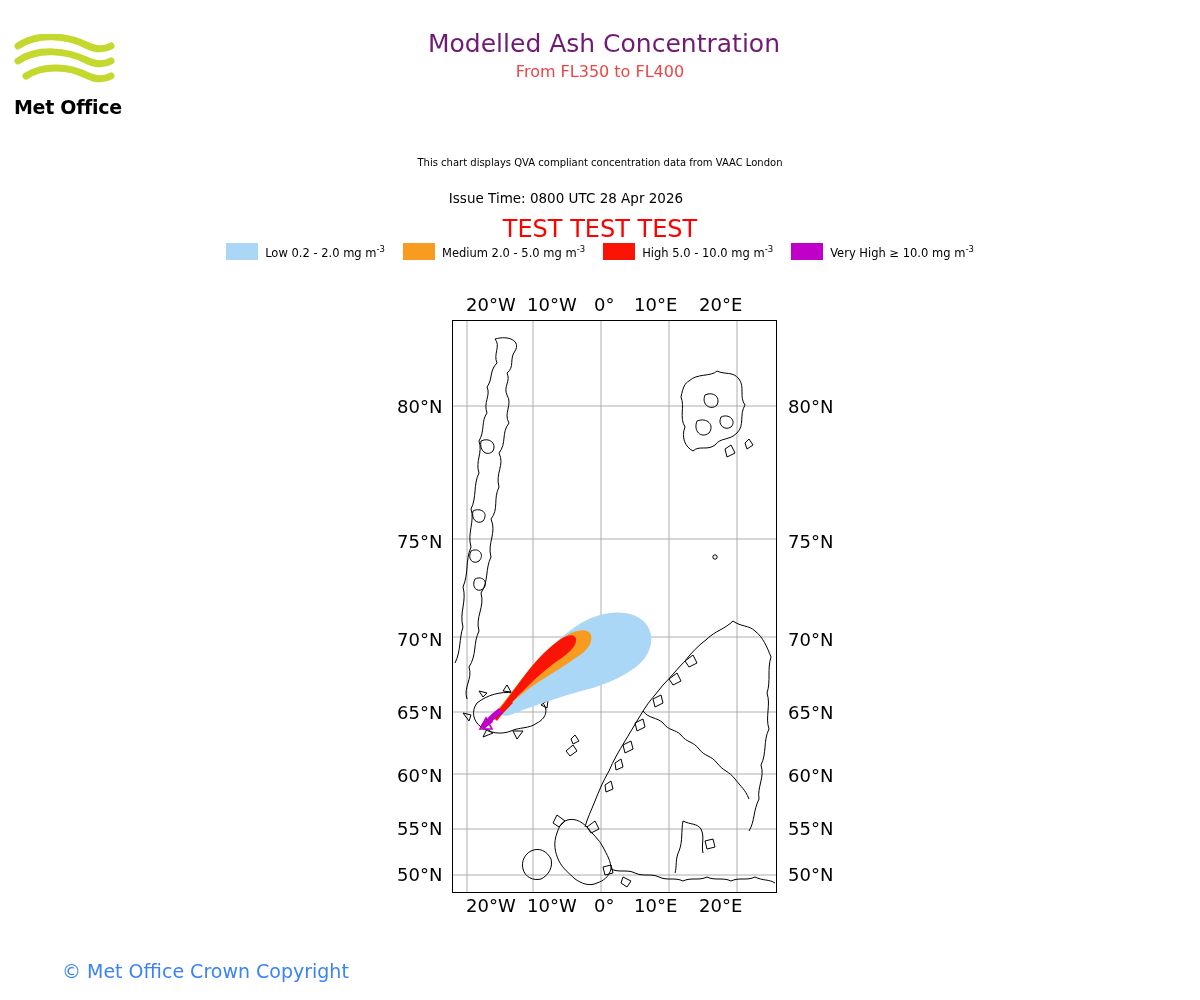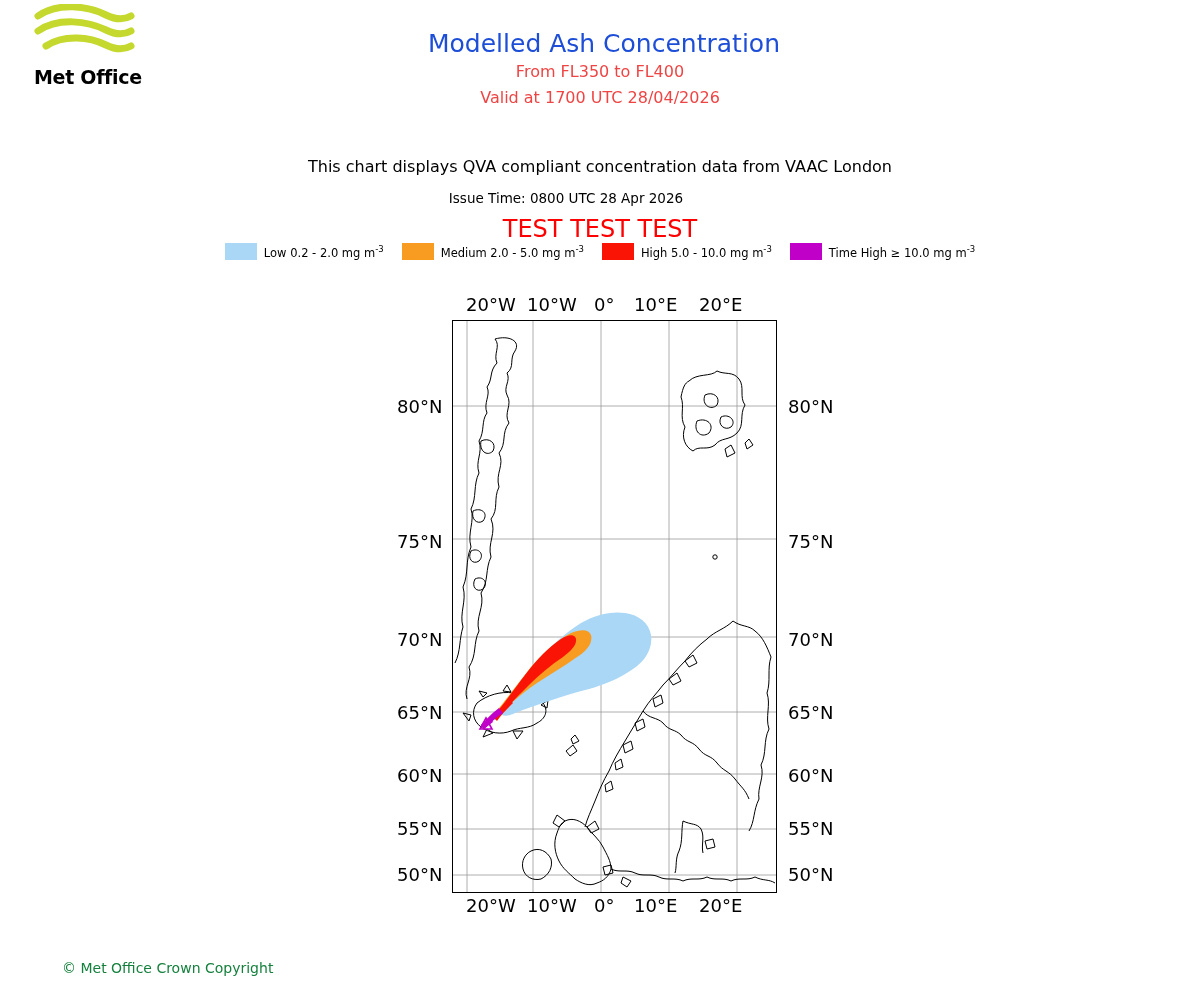--- a/index.html
+++ b/index.html
@@ -13,24 +13,23 @@
     position: relative;
     font-family: "DejaVu Sans", "Liberation Sans", sans-serif;
     color: #000000;
     overflow: hidden;
   }
 
   
   #logo {
     position: absolute;
     left: 12px;
-    top: 4px;
+    top: 34px;
     width: 110px;
     height: 90px;
-    margin-left: 20px;
   }
   #logo .logo-text {
     position: absolute;
     left: 2px;
     top: 62px;
     font-size: 19px;
     font-weight: bold;
     letter-spacing: -0.3px;
     color: #000;
   }
@@ -39,35 +38,35 @@
   #title-block {
     position: absolute;
     left: 0;
     top: 28px;
     width: 1200px;
     text-align: center;
   }
   #title-block .t-main {
     font-size: 25px;
     line-height: 31px;
-    color: #1d4ed8;
+    color: #701a75;
     margin-left: 8px;
   }
   #title-block .t-sub {
     font-size: 16px;
     line-height: 26px;
     color: #ef4444;
   }
   #disclaimer {
     position: absolute;
     left: 0;
     top: 157px;
     width: 1200px;
     text-align: center;
-    font-size: 16px;
+    font-size: 10px;
     color: #000;
   }
   #issue-time {
     position: absolute;
     left: 0;
     top: 190px;
     width: 1132px;
     text-align: center;
     font-size: 13.5px;
     color: #000;
@@ -129,42 +128,41 @@
     font-size: 18px;
     color: #000;
     white-space: nowrap;
   }
 
   
   #copyright {
     position: absolute;
     left: 62px;
     top: 960px;
-    font-size: 14px;
-    color: #15803d;
+    font-size: 19px;
+    color: #3b82f6;
   }
 </style>
 </head>
 <body>
 
 <div id="logo">
   <svg width="105" height="60" viewBox="0 0 105 60">
     <g fill="none" stroke="#c4d82e" stroke-width="7" stroke-linecap="round">
       <path d="M6,12 C26,-2 56,2 74,11 C84,16 92,16 99,12"></path>
       <path d="M6,27 C26,13 56,17 74,26 C84,31 92,31 99,27"></path>
       <path d="M14,42 C32,30 58,33 74,41 C84,46 92,46 99,42"></path>
     </g>
   </svg>
   <div class="logo-text">Met Office</div>
 </div>
 
 <div id="title-block">
   <div class="t-main">Modelled Ash Concentration</div>
   <div class="t-sub">From FL350 to FL400</div>
-  <div class="t-sub">Valid at 1700 UTC 28/04/2026</div>
 </div>
 
 <div id="disclaimer">This chart displays QVA compliant concentration data from VAAC London</div>
 <div id="issue-time">Issue Time: 0800 UTC 28 Apr 2026</div>
 <div id="test-banner">TEST TEST TEST</div>
 
 <div id="legend">
   <div class="legend-item">
     <span class="legend-swatch" style="background:#aad7f5"></span>
     <span class="legend-label"><span>Low 0.2 - 2.0 mg m</span><sup>-3</sup></span>
@@ -172,21 +170,21 @@
   <div class="legend-item">
     <span class="legend-swatch" style="background:#f89b21"></span>
     <span class="legend-label"><span>Medium 2.0 - 5.0 mg m</span><sup>-3</sup></span>
   </div>
   <div class="legend-item">
     <span class="legend-swatch" style="background:#fa1405"></span>
     <span class="legend-label"><span>High 5.0 - 10.0 mg m</span><sup>-3</sup></span>
   </div>
   <div class="legend-item">
     <span class="legend-swatch" style="background:#c000c8"></span>
-    <span class="legend-label"><span>Time High  ≥  10.0 mg m</span><sup>-3</sup></span>
+    <span class="legend-label"><span>Very High  ≥  10.0 mg m</span><sup>-3</sup></span>
   </div>
 </div>
 
 <div class="axis-label" style="left:466px; top:294px;">20°W</div>
 <div class="axis-label" style="left:527px; top:294px;">10°W</div>
 <div class="axis-label" style="left:594px; top:294px;">0°</div>
 <div class="axis-label" style="left:634px; top:294px;">10°E</div>
 <div class="axis-label" style="left:699px; top:294px;">20°E</div>
 
 <div class="axis-label" style="left:466px; top:895px;">20°W</div>

